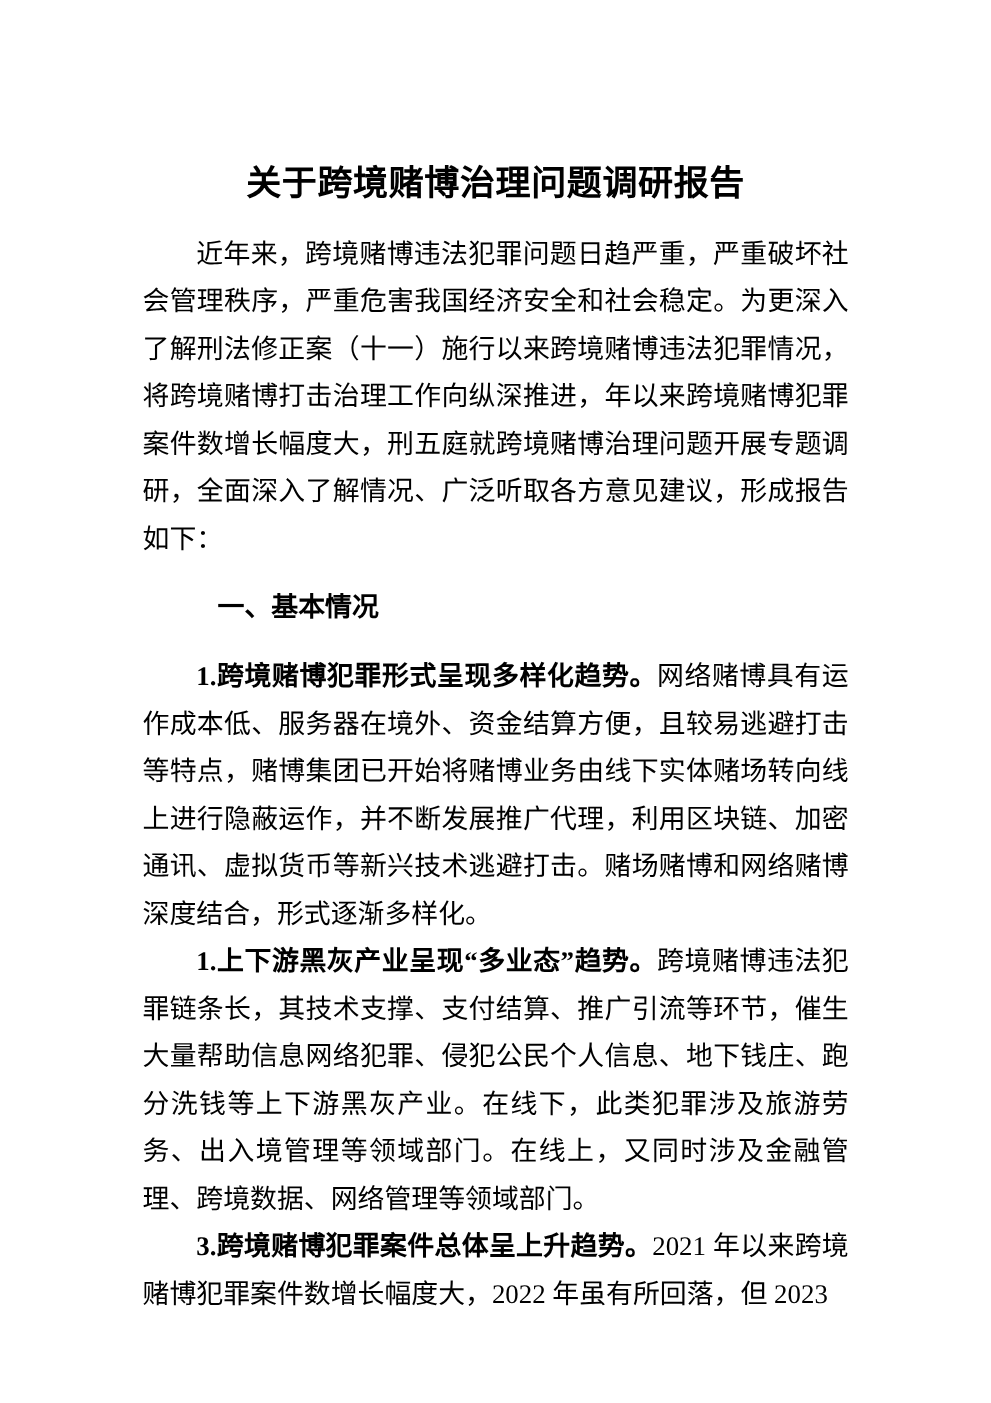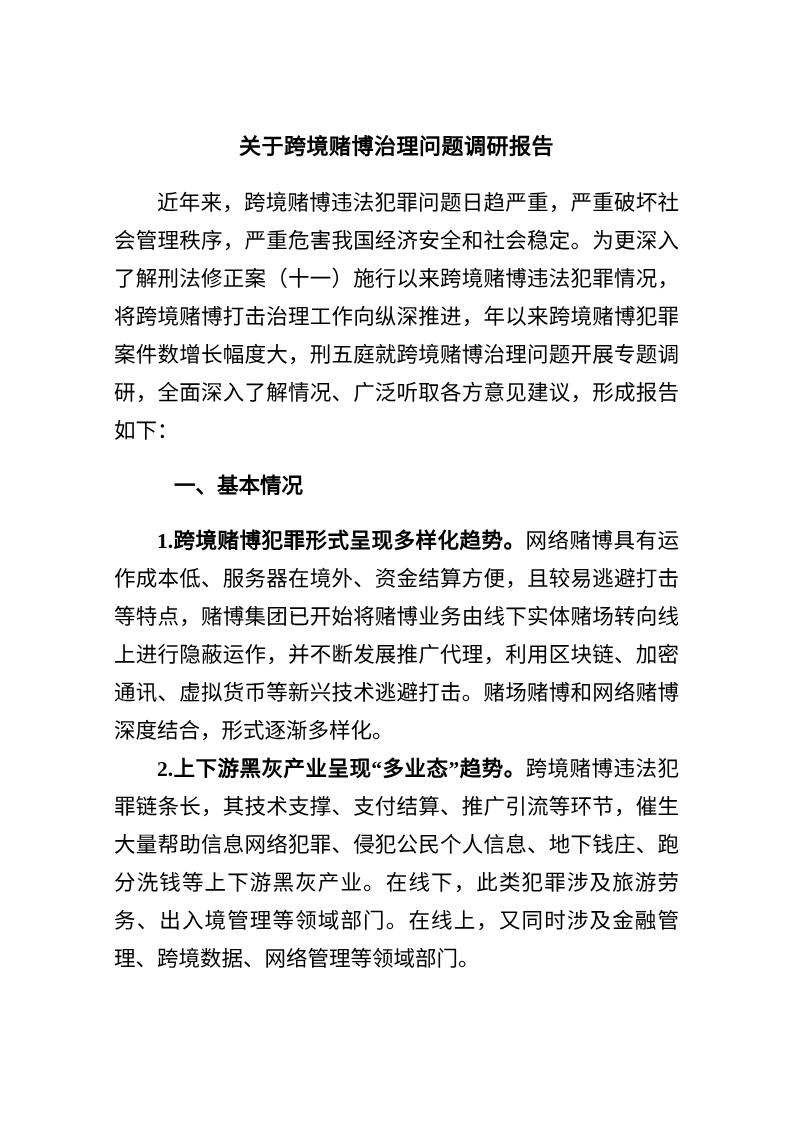--- a/index.html
+++ b/index.html
@@ -14,21 +14,21 @@
     margin: 0 auto;
     background: #ffffff;
     box-sizing: border-box;
     padding: 122px 114px 0 114px;
     color: #000000;
     overflow: hidden;
   }
   .doc-title {
     font-family: "Liberation Sans", "DejaVu Sans", sans-serif;
     font-weight: 700;
-    font-size: 22px;
+    font-size: 28px;
     line-height: 50px;
     text-align: center;
     margin: 0 0 12px 0;
     letter-spacing: 0.5px;
     color: #000000;
   }
   .body-para {
     font-family: "Liberation Serif", "DejaVu Serif", serif;
     font-size: 21.5px;
     line-height: 38px;
@@ -58,16 +58,17 @@
 <div class="page">
 
   <h1 class="doc-title">关于跨境赌博治理问题调研报告</h1>
 
   <p class="body-para">近年来，跨境赌博违法犯罪问题日趋严重，严重破坏社会管理秩序，严重危害我国经济安全和社会稳定。为更深入了解刑法修正案（十一）施行以来跨境赌博违法犯罪情况，将跨境赌博打击治理工作向纵深推进，年以来跨境赌博犯罪案件数增长幅度大，刑五庭就跨境赌博治理问题开展专题调研，全面深入了解情况、广泛听取各方意见建议，形成报告如下：</p>
 
   <h2 class="section-heading">一、基本情况</h2>
 
   <p class="body-para"><span class="para-lead">1.跨境赌博犯罪形式呈现多样化趋势。</span><span>网络赌博具有运作成本低、服务器在境外、资金结算方便，且较易逃避打击等特点，赌博集团已开始将赌博业务由线下实体赌场转向线上进行隐蔽运作，并不断发展推广代理，利用区块链、加密通讯、虚拟货币等新兴技术逃避打击。赌场赌博和网络赌博深度结合，形式逐渐多样化。</span></p>
 
-  <p class="body-para"><span class="para-lead">2.上下游黑灰产业呈现“多业态”趋势。</span><span>跨境赌博违法犯罪链条长，其技术支撑、支付结算、推广引流等环节，催生大量帮助信息网络犯罪、侵犯公民个人信息、地下钱庄、跑分洗钱等上下游黑灰产业。在线下，此类犯罪涉及旅游劳务、出入境管理等领域部门。在线上，又同时涉及金融管理、跨境数据、网络管理等领域部门。</span></p>
+  <p class="body-para"><span class="para-lead">1.上下游黑灰产业呈现“多业态”趋势。</span><span>跨境赌博违法犯罪链条长，其技术支撑、支付结算、推广引流等环节，催生大量帮助信息网络犯罪、侵犯公民个人信息、地下钱庄、跑分洗钱等上下游黑灰产业。在线下，此类犯罪涉及旅游劳务、出入境管理等领域部门。在线上，又同时涉及金融管理、跨境数据、网络管理等领域部门。</span></p>
 
+  <p class="body-para"><span class="para-lead">3.跨境赌博犯罪案件总体呈上升趋势。</span><span>2021 年以来跨境赌博犯罪案件数增长幅度大，2022 年虽有所回落，但 2023</span></p>
 
 </div>
 
 </body></html>

